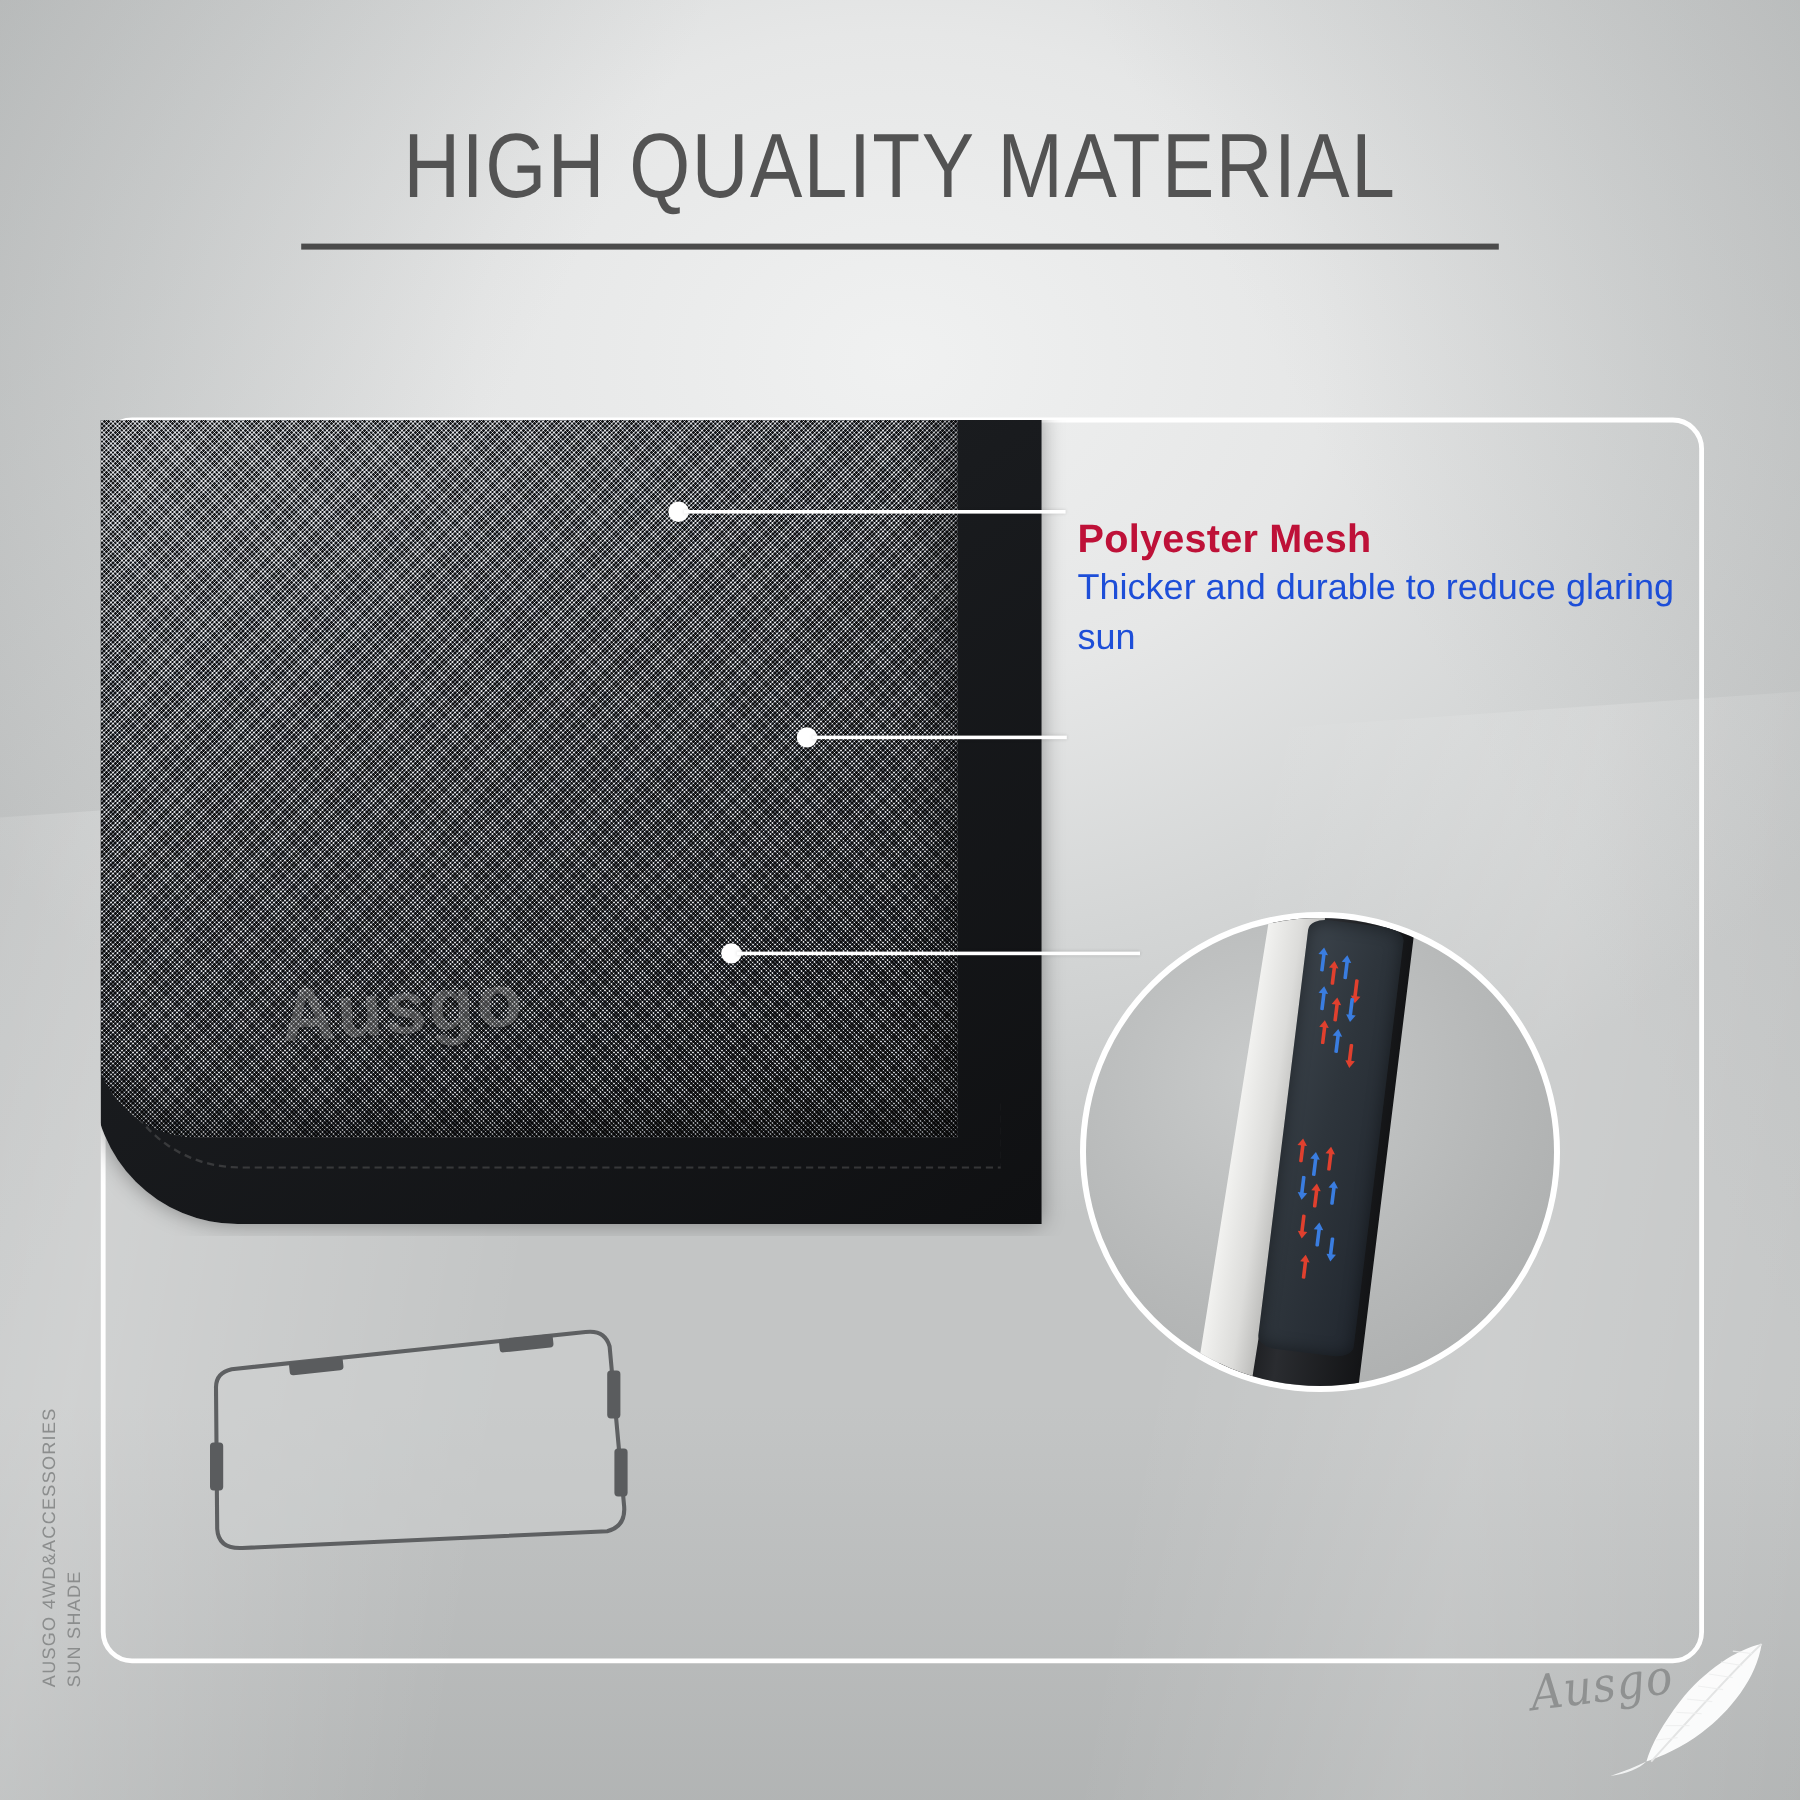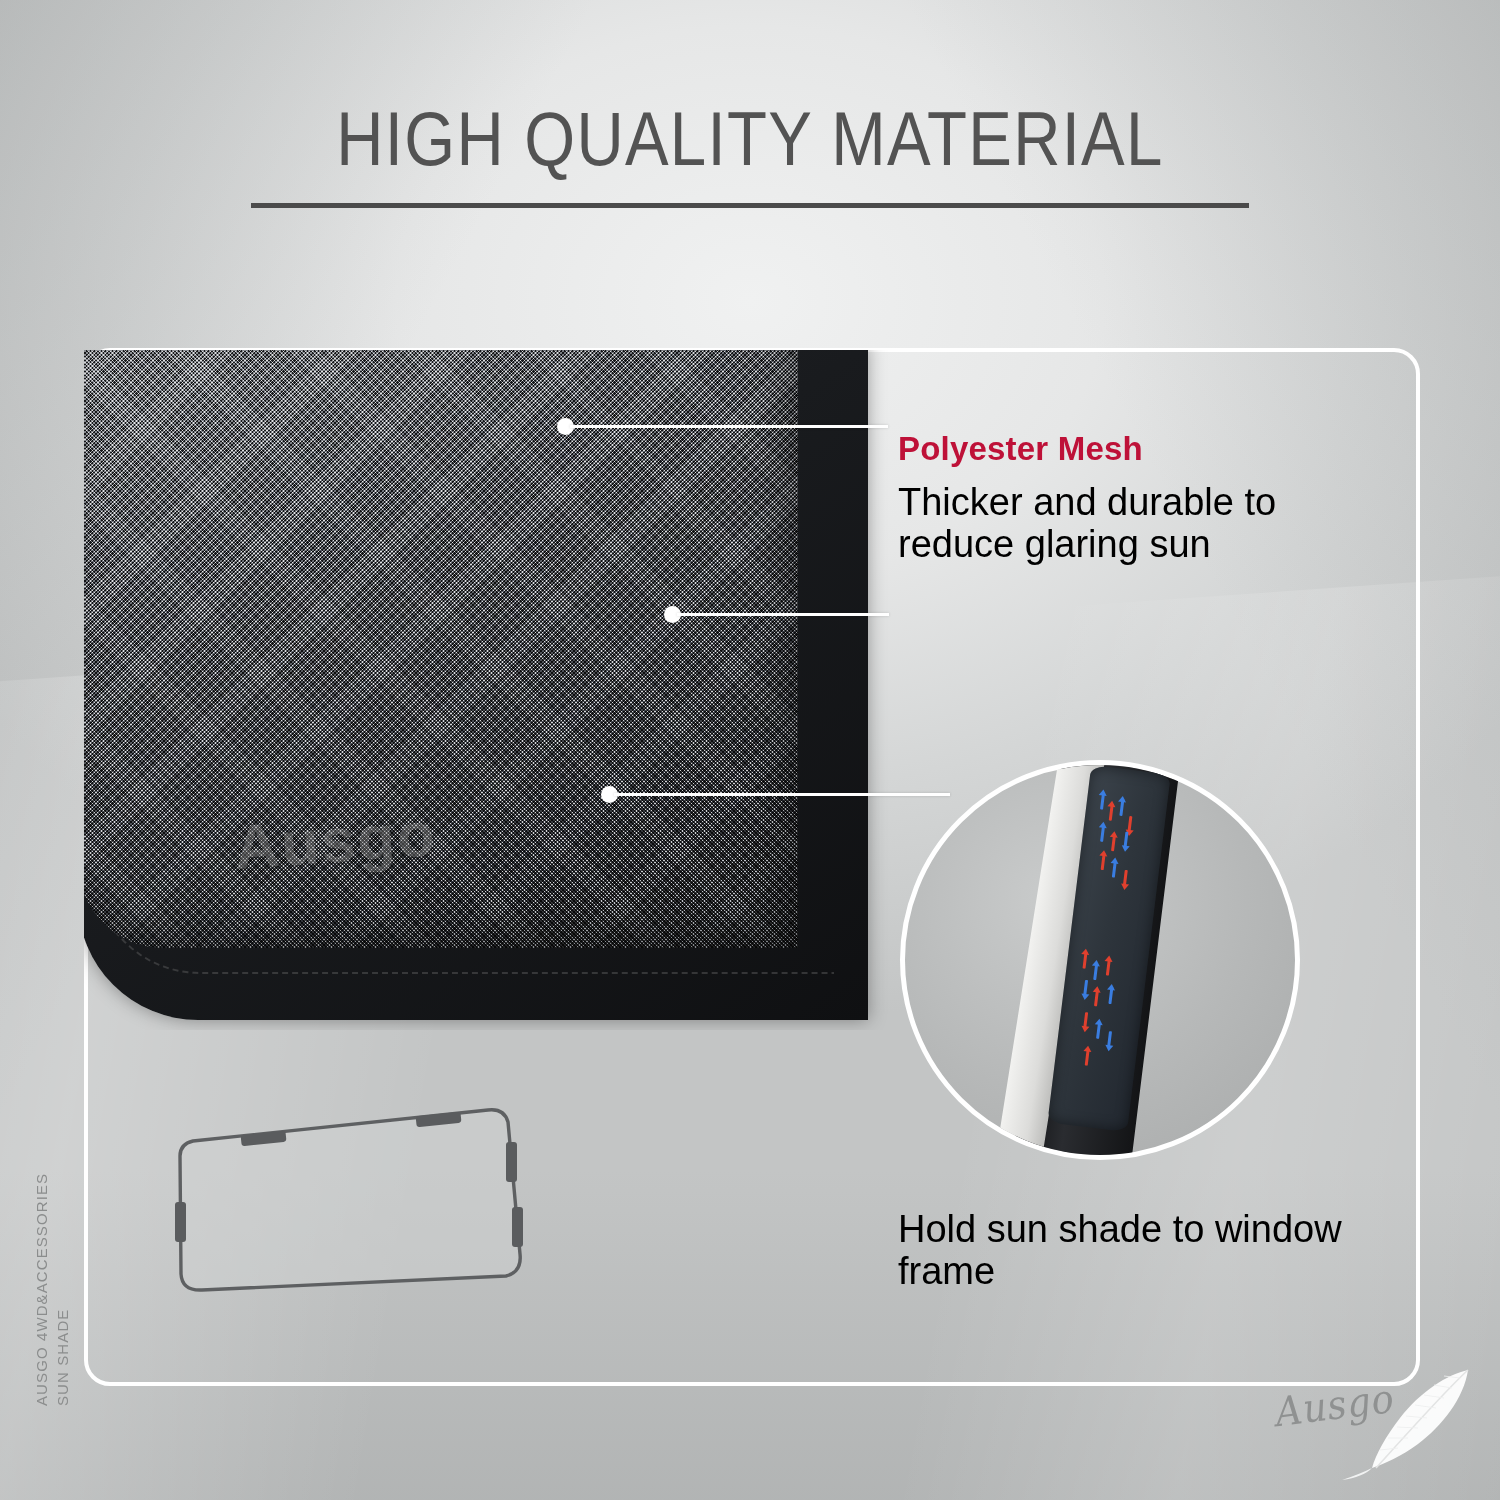--- a/index.html
+++ b/index.html
@@ -170,25 +170,24 @@
   .callout { position: absolute; }
   .callout-head {
     font-size: 33px;
     font-weight: 700;
     color: #be1138;
     letter-spacing: 0.2px;
     line-height: 40px;
     white-space: nowrap;
   }
   .callout-body {
-    font-size: 38px;
+    font-size: 30px;
     font-weight: 400;
-    color: #000000;
+    color: #1d4ed8;
     line-height: 42px;
-    margin-top: 12px;
     max-width: 500px;
   }
 
   
   .mag-circle {
     position: absolute;
     left: 900px;
     top: 760px;
     width: 400px;
     height: 400px;
@@ -380,21 +379,20 @@
         <span class="arrow blue" style="left:46px; top:218px;"></span>
         <span class="arrow red down" style="left:24px; top:246px;"></span>
         <span class="arrow blue" style="left:38px; top:254px;"></span>
         <span class="arrow blue down" style="left:50px; top:262px;"></span>
         <span class="arrow red" style="left:30px; top:282px;"></span>
       </div>
     </div>
   </div>
 
   <div class="callout" style="left:898px; top:1196px; width:500px;">
-    <div class="callout-body">Hold sun shade to window frame</div>
   </div>
 
   <div class="magnet-diagram">
     <svg width="368" height="192" viewBox="0 0 368 192">
       <path d="M 12 52
                Q 12 40 25 37
                L 320 6
                Q 336 4 340 18
                L 352 150
                Q 354 168 338 172

